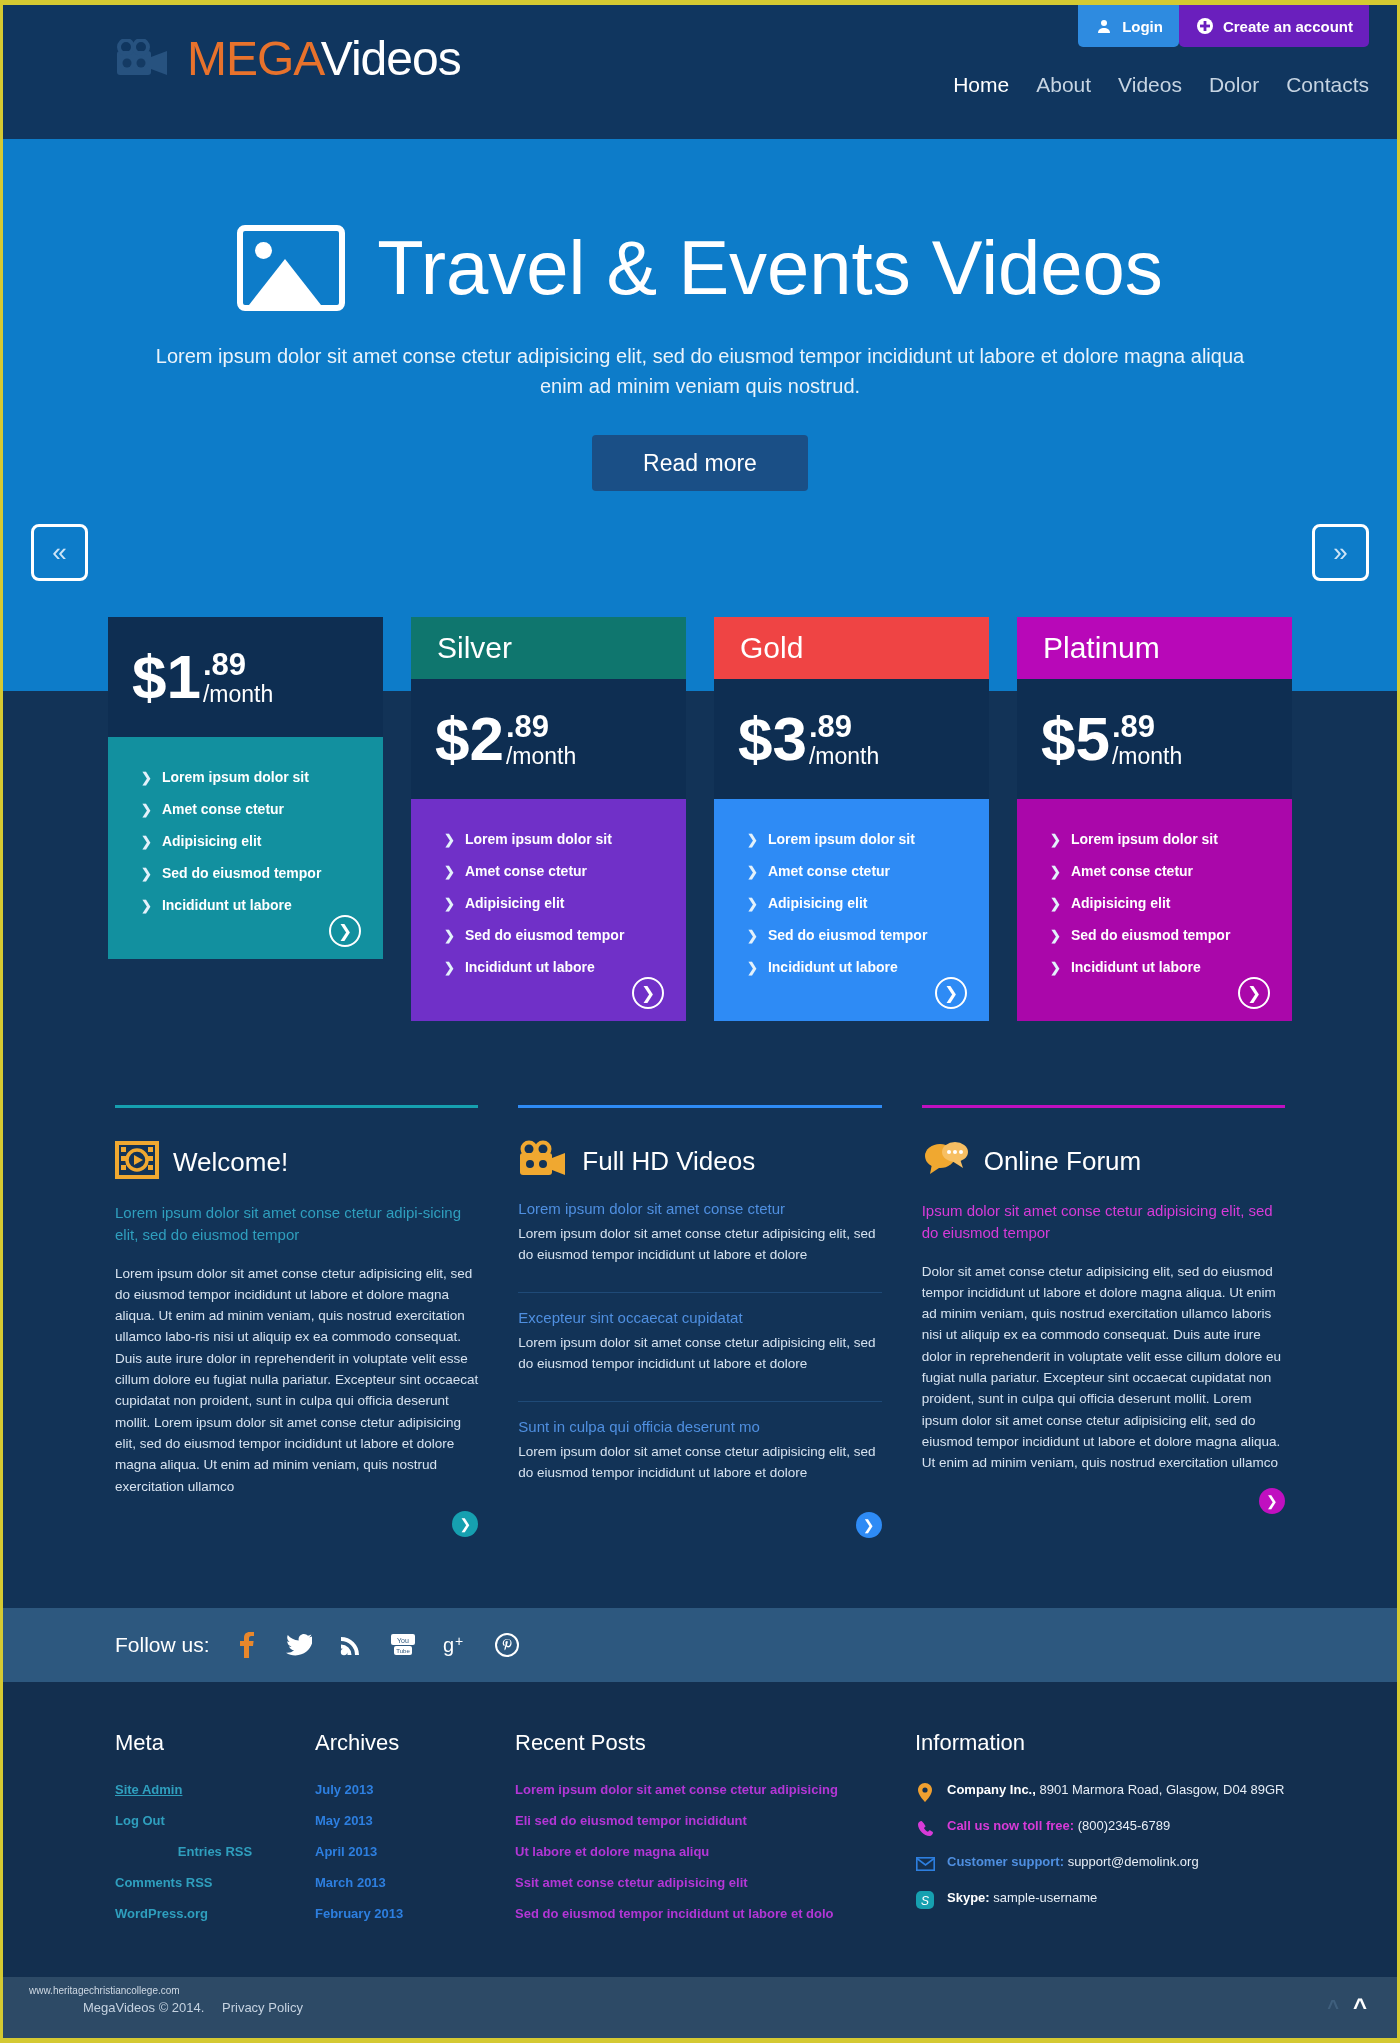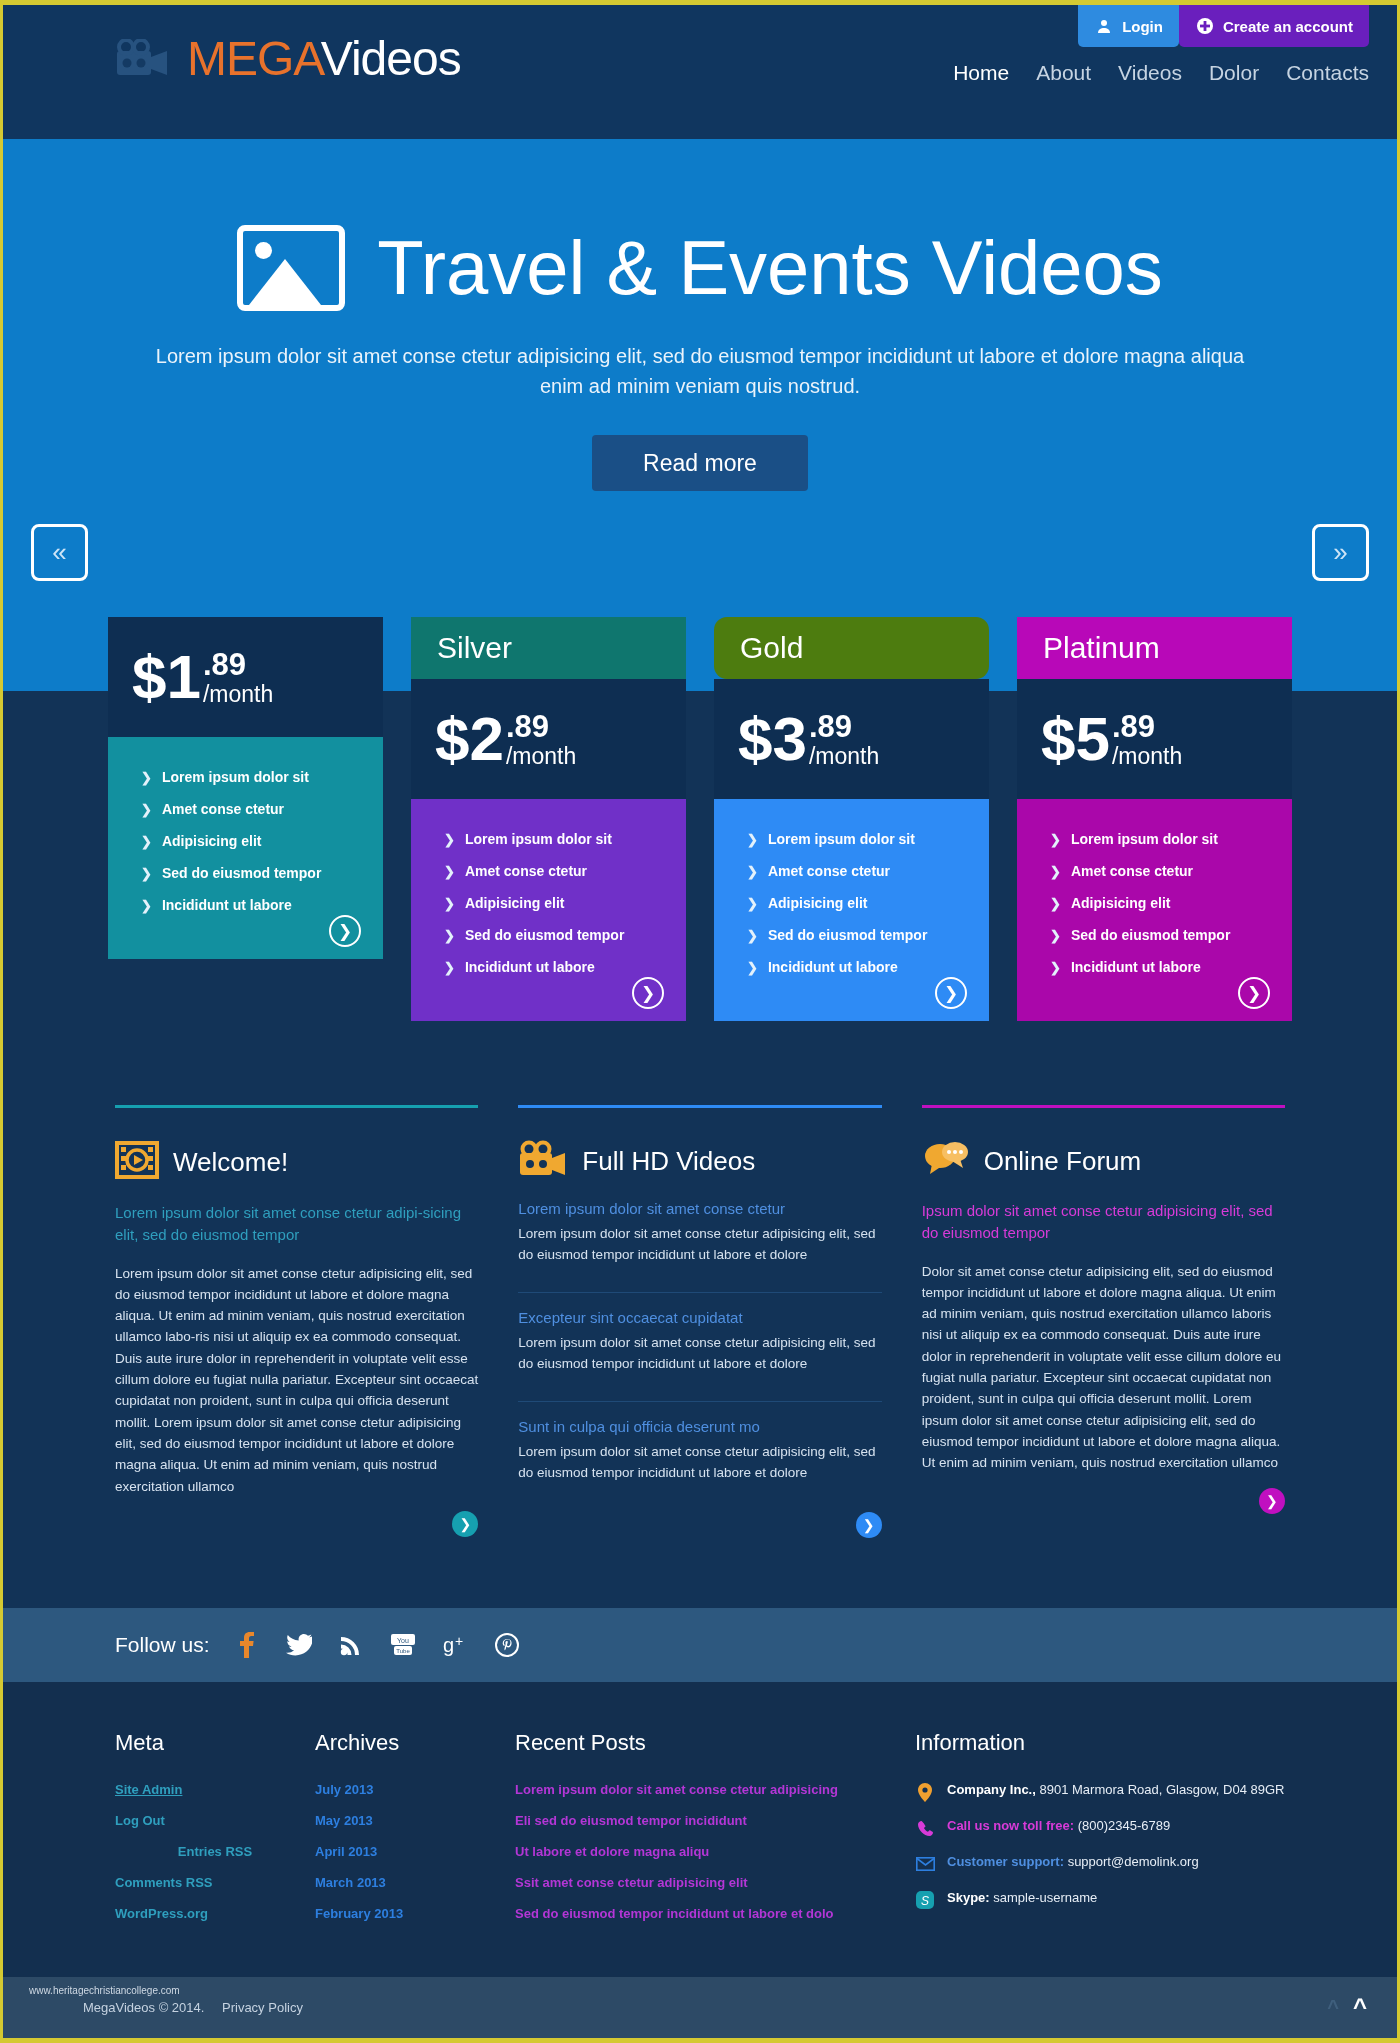--- a/index.html
+++ b/index.html
@@ -70,21 +70,21 @@
     font-size: 48px;
     font-weight: normal;
     letter-spacing: -1px;
     line-height: 1;
   }
   .logo-mega { color: #e8722c; }
   .logo-videos { color: #ffffff; }
   .nav {
     position: absolute;
     right: 28px;
-    top: 56px;
+    top: 68px;
     display: flex;
     gap: 27px;
     font-size: 21px;
   }
   .nav a { color: #c6d4e2; text-decoration: none; }
   .nav a.active { color: #ffffff; }
 
   
   .hero {
     background: #0d7cc9;
@@ -537,21 +537,21 @@
           </div>
         <div class="plan-feat">
             <span class="feat-chev">❯</span>
             <span>Incididunt ut labore</span>
           </div>
         <div class="plan-go">❯</div>
       </div>
     </div>
 
     <div class="plan">
-      <div class="plan-head" id="ph2" style="background: #4d7c0f; border-radius: 13px;">Gold</div>
+      <div class="plan-head" id="ph2" style="background: #ef4444;">Gold</div>
       <div class="plan-price">
         <span class="price-main">$3</span>
         <span class="price-side">
           <span class="price-cents">.89</span>
           <span class="price-period">/month</span>
         </span>
       </div>
       <div class="plan-body" id="pb2" style="background: rgb(46, 139, 245);">
         <div class="plan-feat">
             <span class="feat-chev">❯</span>

